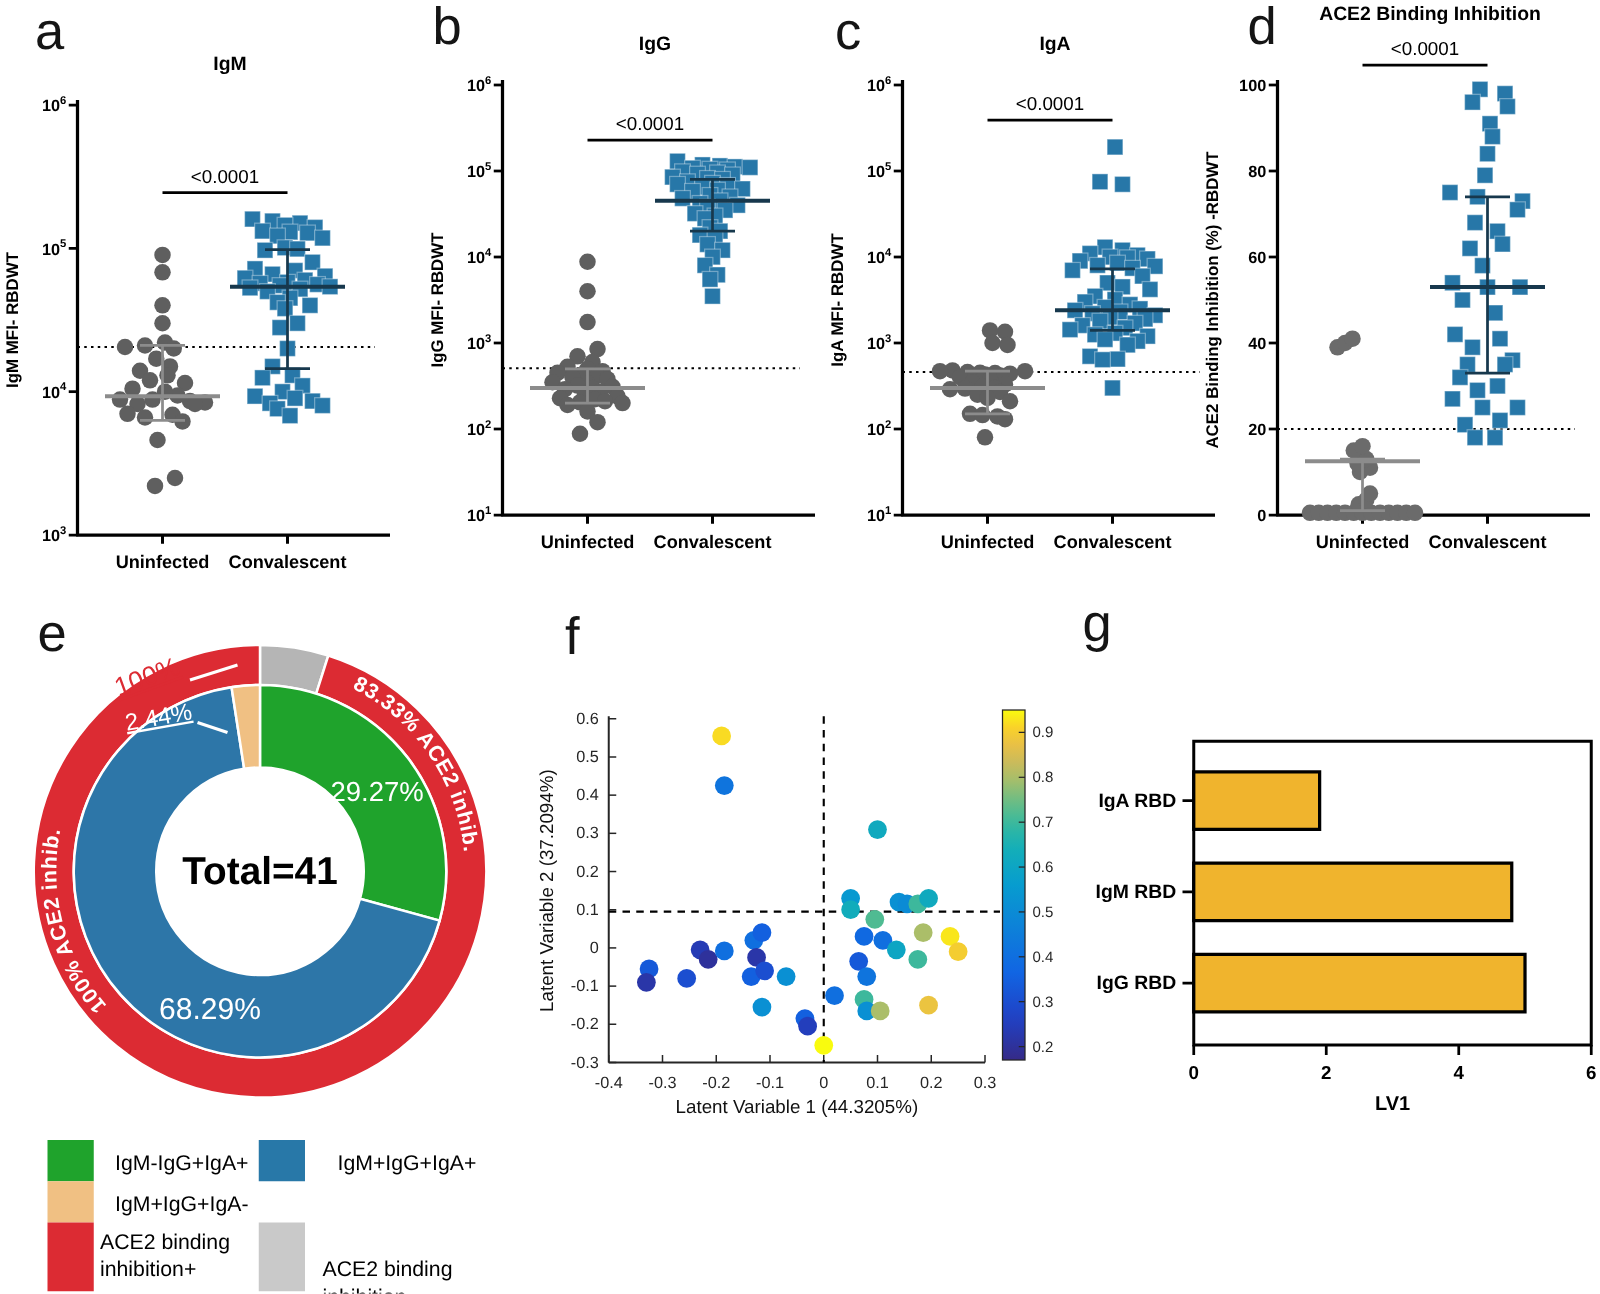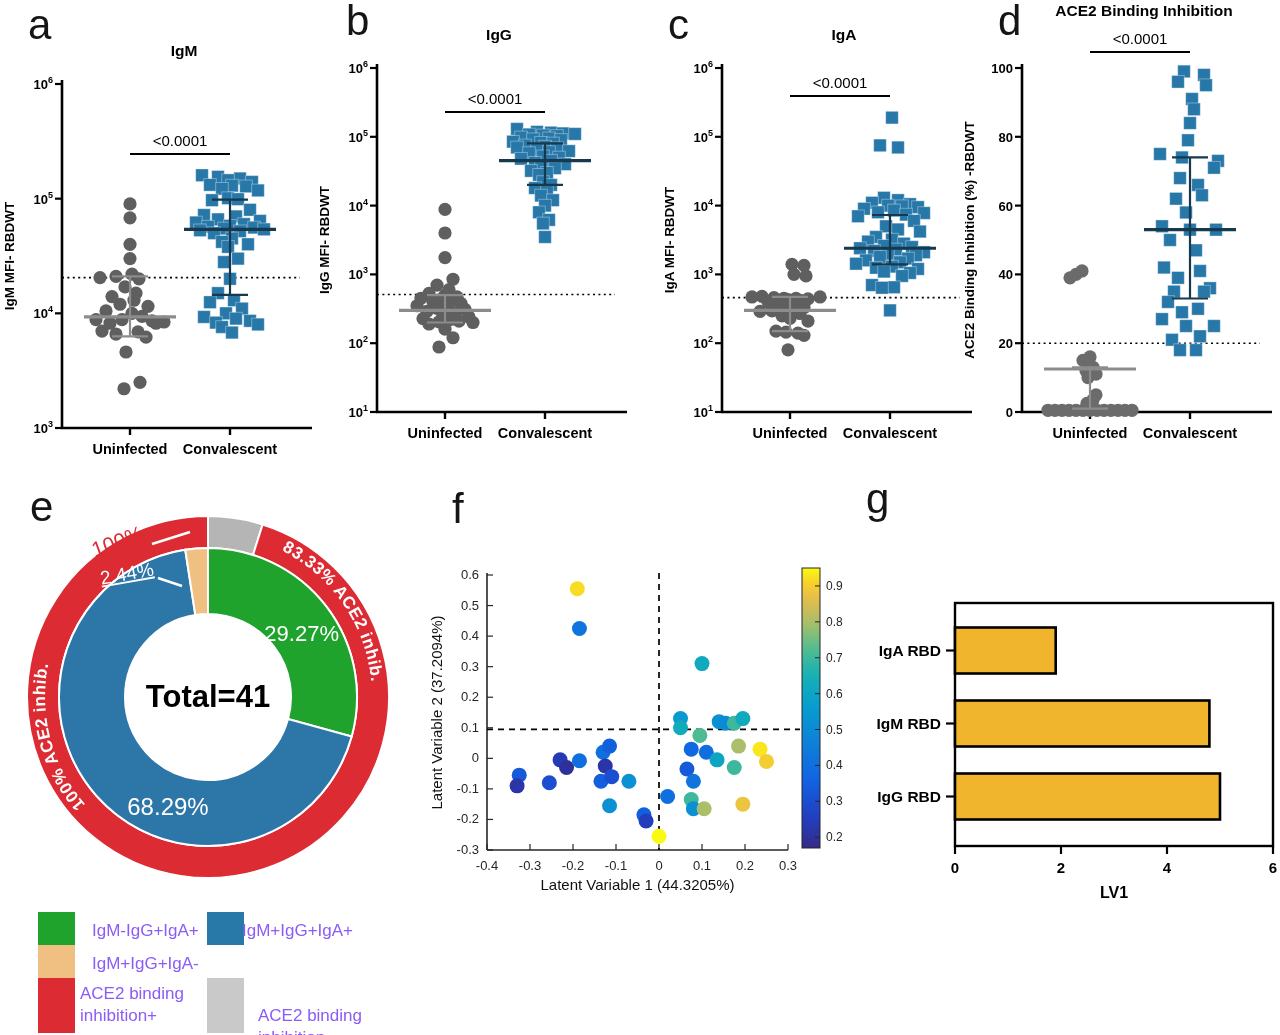--- a/index.html
+++ b/index.html
@@ -3,21 +3,21 @@
 <meta charset="utf-8">
 <style>
   html,body{margin:0;padding:0;background:#fff;}
   .page{position:relative;width:1280px;height:1035px;background:#fff;overflow:hidden;
         font-family:"Liberation Sans",sans-serif;}
   .panel{position:absolute;}
   .panel svg{display:block;}
   .letter{position:absolute;font-size:42px;color:#151515;line-height:1;
            font-family:"Liberation Sans",sans-serif;}
   .lg-sw{position:absolute;}
-  .lg-label{position:absolute;font-size:17px;color:#8b5cf6;line-height:1.3;width:165px;}
+  .lg-label{position:absolute;font-size:17px;color:#000000;line-height:1.3;width:165px;}
 </style>
 </head>
 <body>
 
 <div class="page">
 
   <div class="letter" style="left:28px;top:4px">a</div>
   <div class="letter" style="left:346px;top:0px">b</div>
   <div class="letter" style="left:668px;top:4px">c</div>
   <div class="letter" style="left:998px;top:0px">d</div>
@@ -126,21 +126,21 @@
         <rect x="251.7" y="302.14568149159044" width="12.6" height="12.6" fill="#2777A8" stroke="#ffffff" stroke-opacity="0.35" stroke-width="1"></rect>
         <rect x="215.7" y="304.70004141846925" width="12.6" height="12.6" fill="#2777A8" stroke="#ffffff" stroke-opacity="0.35" stroke-width="1"></rect>
         <rect x="225.7" y="310.2389780096849" width="12.6" height="12.6" fill="#2777A8" stroke="#ffffff" stroke-opacity="0.35" stroke-width="1"></rect>
         <line x1="230" y1="278.8298024103895" x2="230" y2="183.6727433205939" stroke="#17384D" stroke-width="2.2"></line>
         <line x1="212" y1="278.8298024103895" x2="248" y2="278.8298024103895" stroke="#17384D" stroke-width="2.2"></line>
         <line x1="212" y1="183.6727433205939" x2="248" y2="183.6727433205939" stroke="#17384D" stroke-width="2.2"></line>
         <line x1="184" y1="213.3521822069663" x2="276" y2="213.3521822069663" stroke="#17384D" stroke-width="3.2"></line>
         <text x="0" y="0" fill="#000" font-family="&quot;Liberation Sans&quot;,sans-serif" text-anchor="middle" font-size="13.5" font-weight="bold" transform="translate(14 240) rotate(-90)">IgM MFI- RBDWT</text>
       </svg>
     </div>
-  <div class="panel" style="left:315px;top:0">
+  <div class="panel" style="left:340px;top:0">
       <svg width="320" height="470">
         <text x="184" y="40" fill="#000" font-family="&quot;Liberation Sans&quot;,sans-serif" text-anchor="middle" font-size="15.5" font-weight="bold">IgG</text>
         <line x1="62" y1="64" x2="62" y2="412" stroke="#000" stroke-width="2.6"></line>
         <line x1="61" y1="412" x2="312" y2="412" stroke="#000" stroke-width="2.6"></line>
         <line x1="55" y1="412" x2="62" y2="412" stroke="#000" stroke-width="2.2"></line>
         <text x="53" y="417" text-anchor="end" font-size="13" font-weight="bold" font-family="&quot;Liberation Sans&quot;,sans-serif"><tspan>10</tspan><tspan dy="-6" font-size="9">1</tspan></text>
         <line x1="55" y1="343.2" x2="62" y2="343.2" stroke="#000" stroke-width="2.2"></line>
         <text x="53" y="348.2" text-anchor="end" font-size="13" font-weight="bold" font-family="&quot;Liberation Sans&quot;,sans-serif"><tspan>10</tspan><tspan dy="-6" font-size="9">2</tspan></text>
         <line x1="55" y1="274.4" x2="62" y2="274.4" stroke="#000" stroke-width="2.2"></line>
         <text x="53" y="279.4" text-anchor="end" font-size="13" font-weight="bold" font-family="&quot;Liberation Sans&quot;,sans-serif"><tspan>10</tspan><tspan dy="-6" font-size="9">3</tspan></text>
@@ -598,21 +598,21 @@
         <line x1="395" y1="203.64102564102564" x2="400" y2="203.64102564102564" stroke="#262626" stroke-width="1"></line>
         <text x="406" y="207.64102564102564" fill="#262626" font-family="&quot;Liberation Sans&quot;,sans-serif" font-size="12">0.6</text>
         <line x1="395" y1="167.74358974358975" x2="400" y2="167.74358974358975" stroke="#262626" stroke-width="1"></line>
         <text x="406" y="171.74358974358975" fill="#262626" font-family="&quot;Liberation Sans&quot;,sans-serif" font-size="12">0.7</text>
         <line x1="395" y1="131.8461538461538" x2="400" y2="131.8461538461538" stroke="#262626" stroke-width="1"></line>
         <text x="406" y="135.8461538461538" fill="#262626" font-family="&quot;Liberation Sans&quot;,sans-serif" font-size="12">0.8</text>
         <line x1="395" y1="95.94871794871793" x2="400" y2="95.94871794871793" stroke="#262626" stroke-width="1"></line>
         <text x="406" y="99.94871794871793" fill="#262626" font-family="&quot;Liberation Sans&quot;,sans-serif" font-size="12">0.9</text>
       </svg>
     </div>
-  <div class="panel" style="left:860px;top:478px">
+  <div class="panel" style="left:860px;top:468px">
       <svg width="420" height="460">
         <rect x="95" y="125" width="318" height="243" fill="none" stroke="#000" stroke-width="2.4"></rect>
         <rect x="95" y="149.5" width="100.69999999999999" height="46" fill="#F0B42D" stroke="#000" stroke-width="2.6"></rect>
         <line x1="86" y1="172.5" x2="95" y2="172.5" stroke="#000" stroke-width="2.2"></line>
         <text x="81" y="177.5" fill="#000" font-family="&quot;Liberation Sans&quot;,sans-serif" text-anchor="end" font-size="15.5" font-weight="bold">IgA RBD</text>
         <rect x="95" y="222.5" width="254.39999999999998" height="46" fill="#F0B42D" stroke="#000" stroke-width="2.6"></rect>
         <line x1="86" y1="245.5" x2="95" y2="245.5" stroke="#000" stroke-width="2.2"></line>
         <text x="81" y="250.5" fill="#000" font-family="&quot;Liberation Sans&quot;,sans-serif" text-anchor="end" font-size="15.5" font-weight="bold">IgM RBD</text>
         <rect x="95" y="295.5" width="265" height="46" fill="#F0B42D" stroke="#000" stroke-width="2.6"></rect>
         <line x1="86" y1="318.5" x2="95" y2="318.5" stroke="#000" stroke-width="2.2"></line>
@@ -631,17 +631,17 @@
 
   <div>
     <div class="lg-sw" style="left: 38px; top: 912px; width: 37px; height: 33px; background: rgb(31, 163, 44);"></div>
     <div class="lg-sw" style="left: 38px; top: 945px; width: 37px; height: 33px; background: rgb(240, 192, 131);"></div>
     <div class="lg-sw" style="left: 38px; top: 978px; width: 37px; height: 55px; background: rgb(220, 43, 51);"></div>
     <div class="lg-sw" style="left: 207px; top: 912px; width: 37px; height: 33px; background: rgb(40, 120, 168);"></div>
     <div class="lg-sw" style="left: 207px; top: 978px; width: 37px; height: 55px; background: rgb(201, 201, 201);"></div>
     <div class="lg-label" style="left:92px;top:920px">IgM-IgG+IgA+</div>
     <div class="lg-label" style="left:92px;top:953px">IgM+IgG+IgA-</div>
     <div class="lg-label" style="left:80px;top:983px;width:150px">ACE2 binding inhibition+</div>
-    <div class="lg-label" style="left:242px;top:920px">IgM+IgG+IgA+</div>
+    <div class="lg-label" style="left:270px;top:920px">IgM+IgG+IgA+</div>
     <div class="lg-label" style="left:258px;top:1005px;width:150px">ACE2 binding inhibition-</div>
   </div>
 
 </div>
 
 </body></html>

